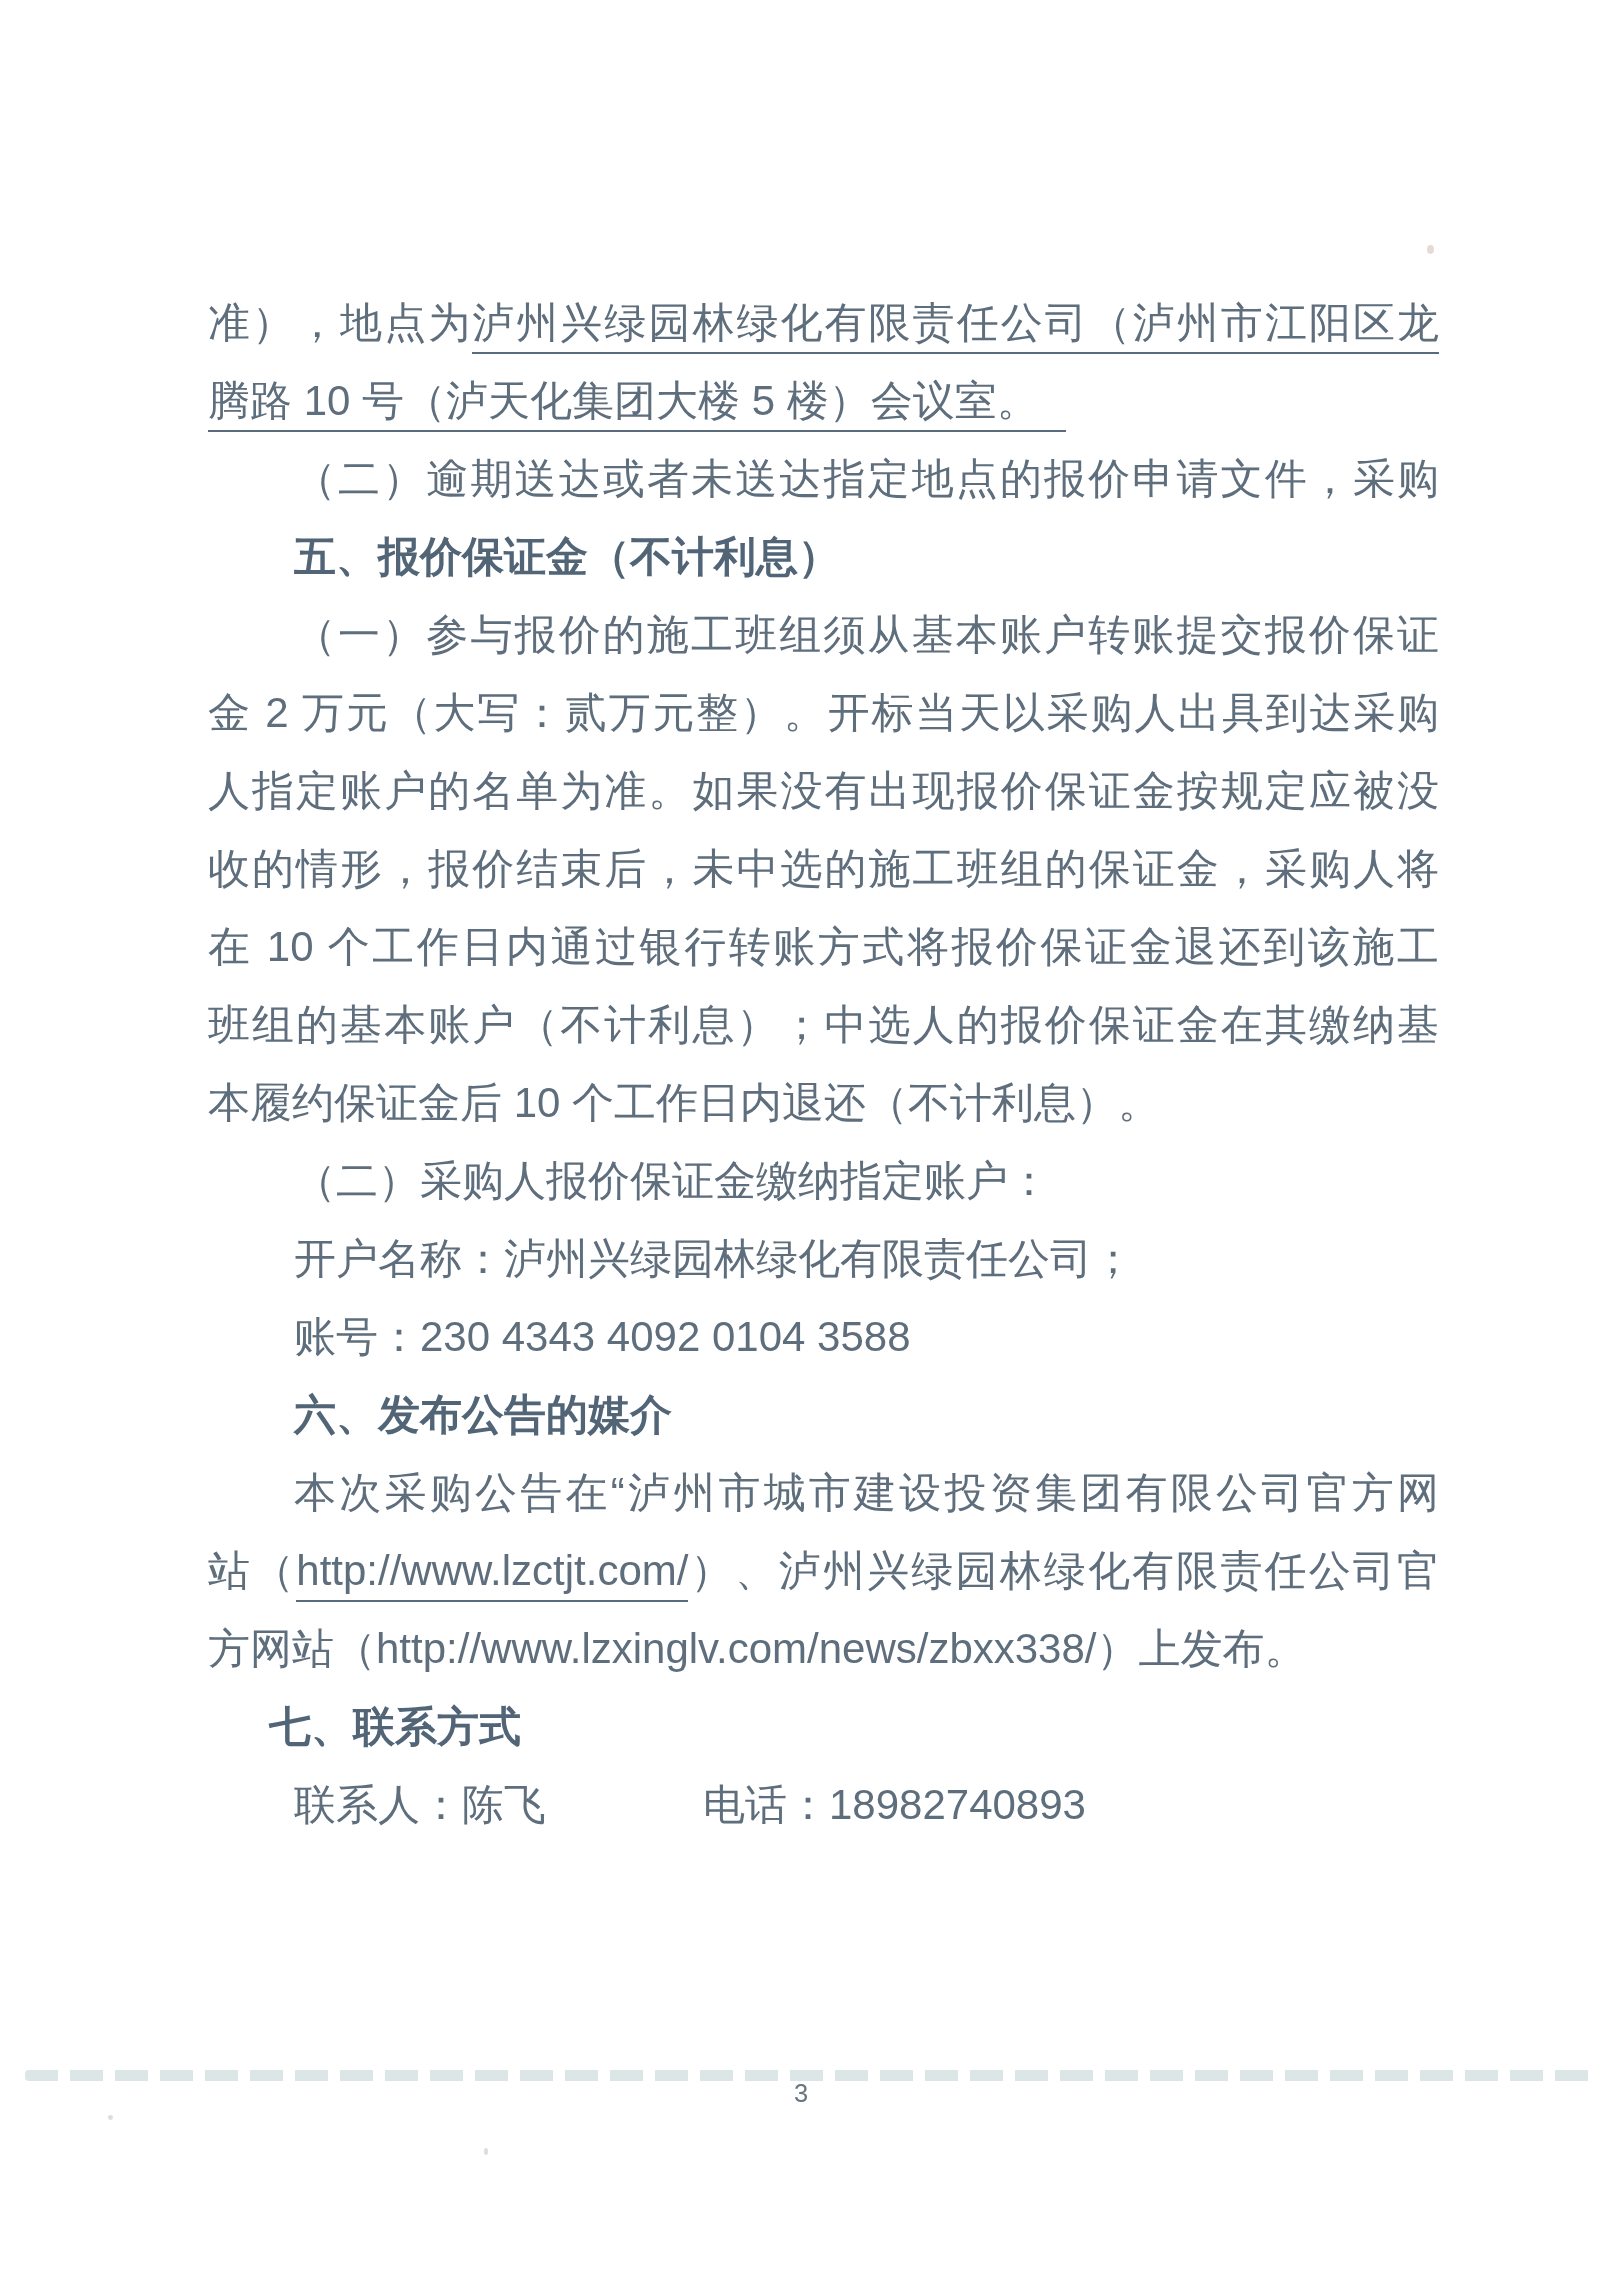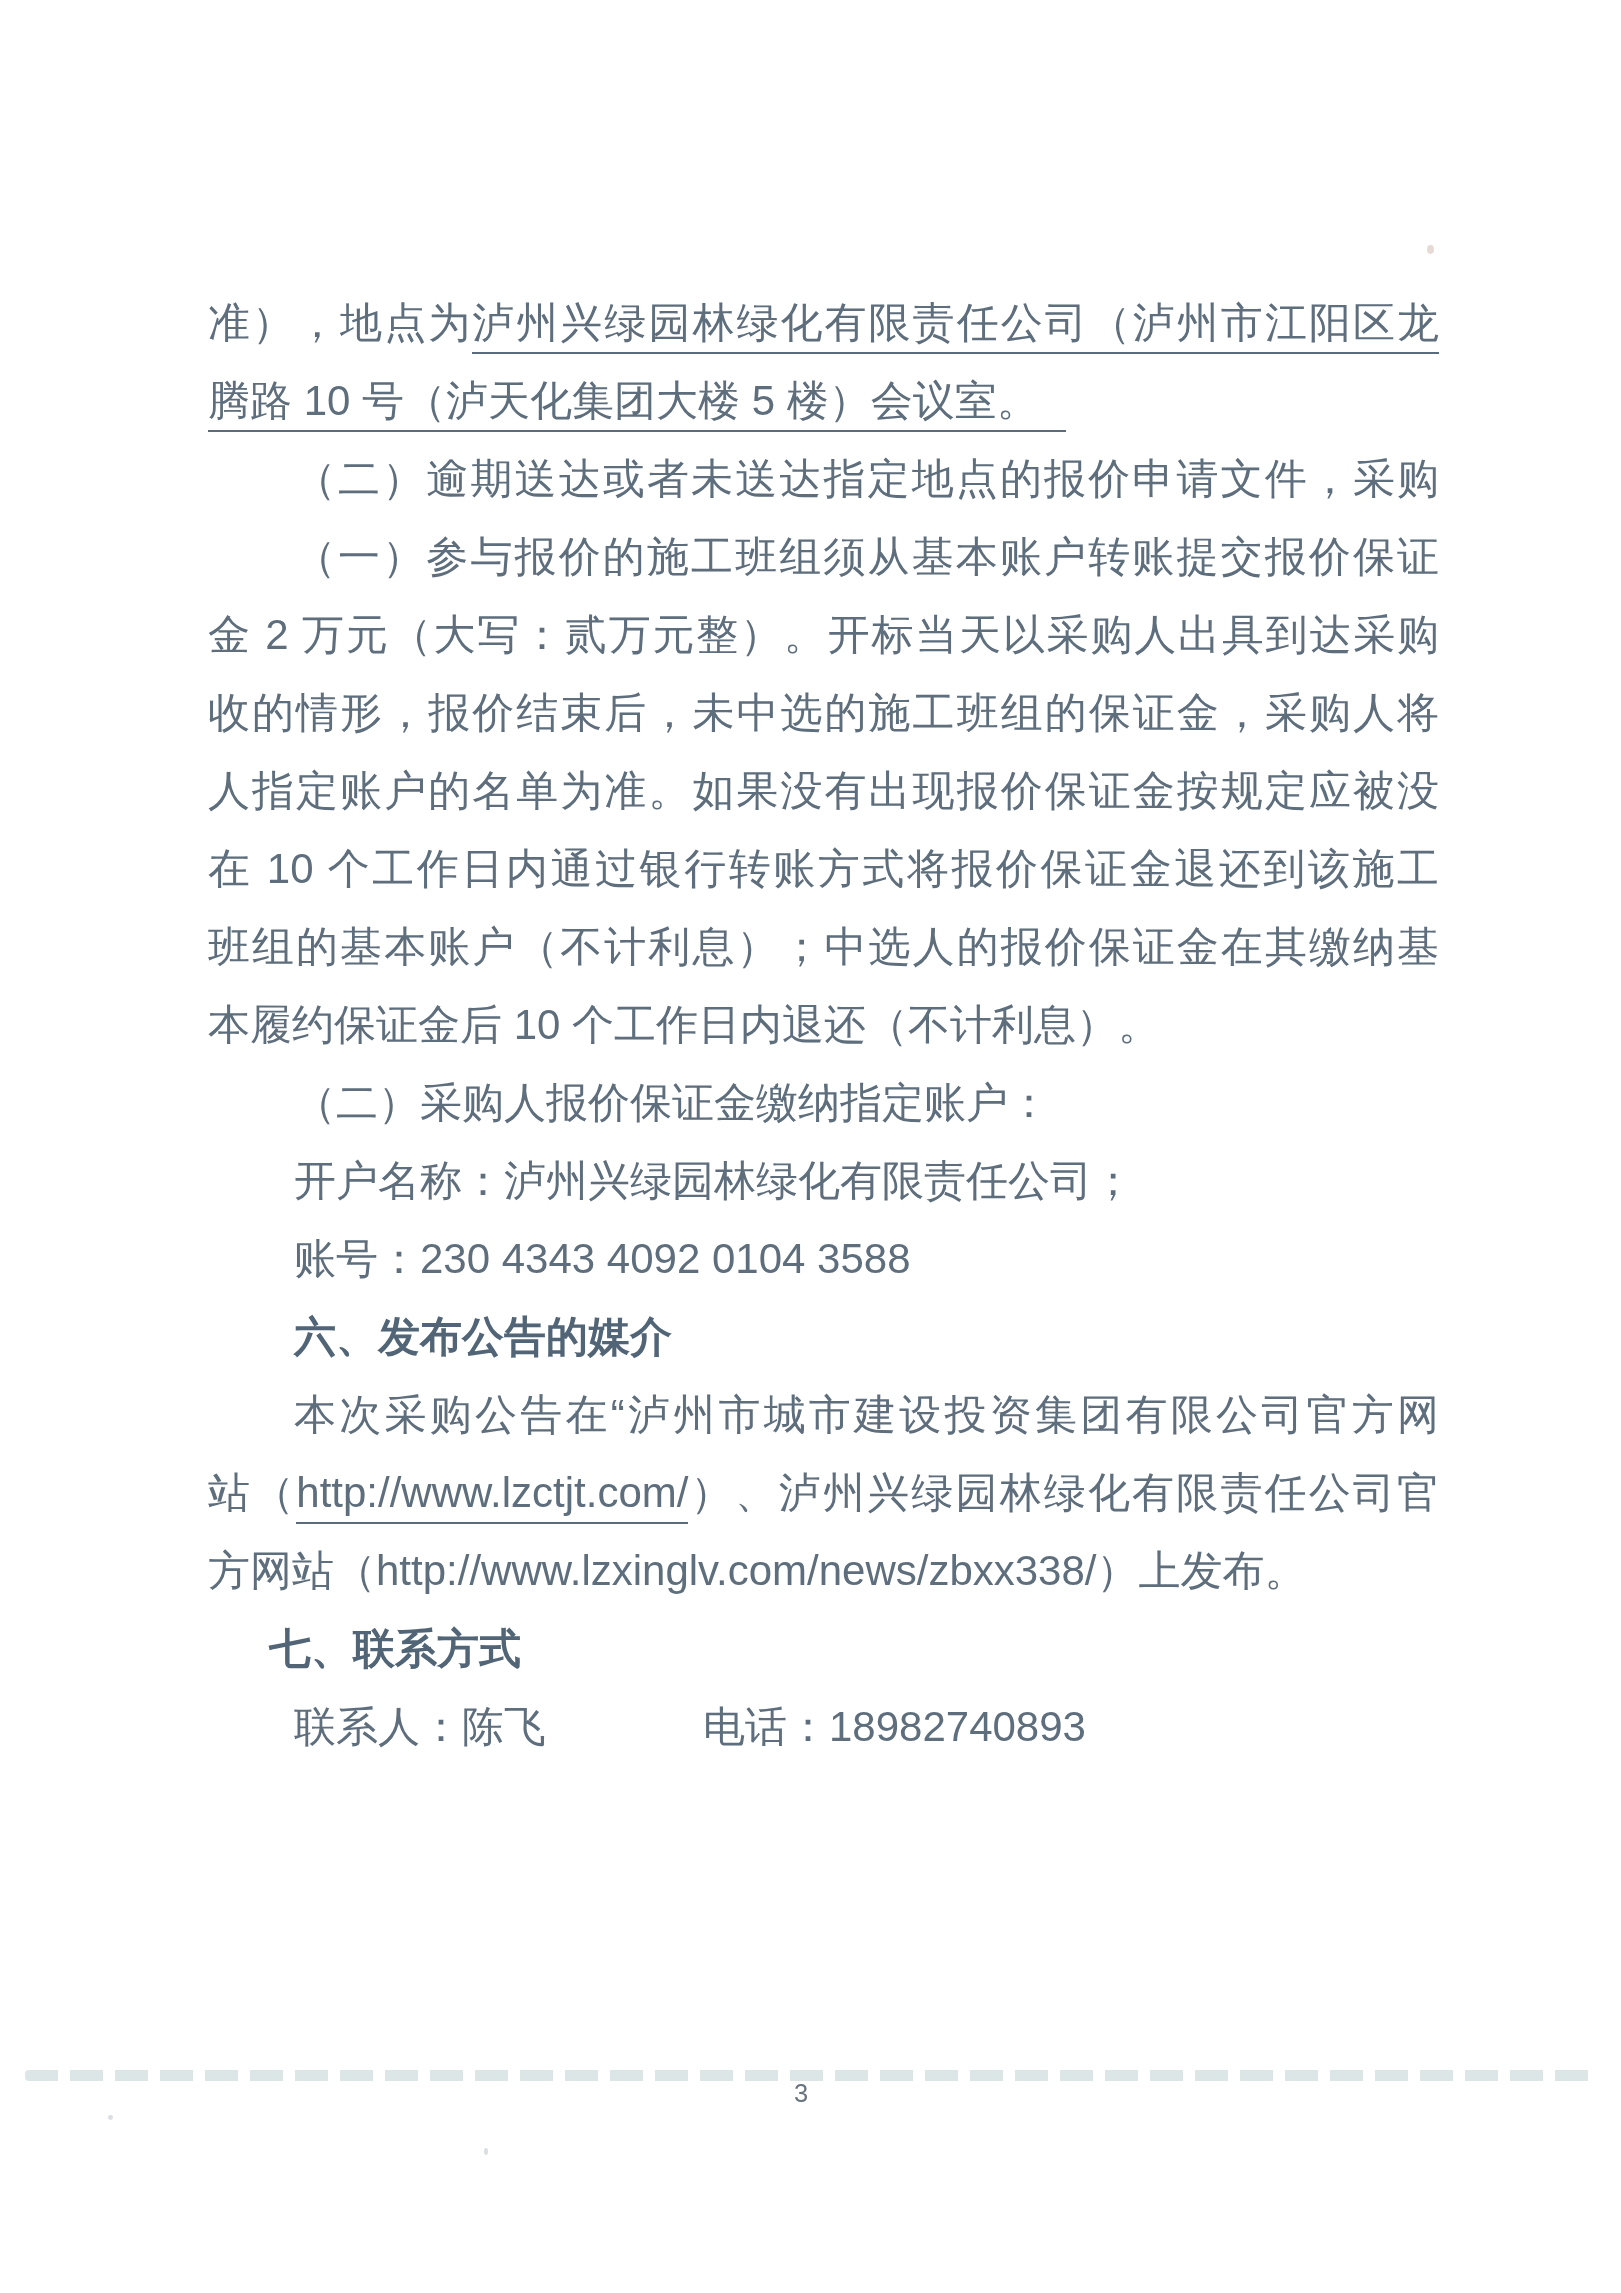--- a/index.html
+++ b/index.html
@@ -84,25 +84,26 @@
 
   <div class="content">
 
     <div class="line fill"><span>准），地点为</span><span class="u">泸州兴绿园林绿化有限责任公司（泸州市江阳区龙</span></div>
 
     <div class="line"><span class="u u-ext">腾路 10 号（泸天化集团大楼 5 楼）会议室。</span></div>
 
     <div class="line fill ind">（二）逾期送达或者未送达指定地点的报价申请文件，采购</div>
 
 
+    <div class="line hd ind">五、报价保证金（不计利息）</div>
 
     <div class="line fill ind">（一）参与报价的施工班组须从基本账户转账提交报价保证</div>
     <div class="line fill">金 2 万元（大写：贰万元整）。开标当天以采购人出具到达采购</div>
+    <div class="line fill">人指定账户的名单为准。如果没有出现报价保证金按规定应被没</div>
     <div class="line fill">收的情形，报价结束后，未中选的施工班组的保证金，采购人将</div>
-    <div class="line fill">人指定账户的名单为准。如果没有出现报价保证金按规定应被没</div>
     <div class="line fill">在 10 个工作日内通过银行转账方式将报价保证金退还到该施工</div>
     <div class="line fill">班组的基本账户（不计利息）；中选人的报价保证金在其缴纳基</div>
     <div class="line">本履约保证金后 10 个工作日内退还（不计利息）。</div>
 
     <div class="line ind">（二）采购人报价保证金缴纳指定账户：</div>
     <div class="line ind">开户名称：泸州兴绿园林绿化有限责任公司；</div>
     <div class="line ind">账号：230 4343 4092 0104 3588</div>
 
     <div class="line hd ind">六、发布公告的媒介</div>
 

